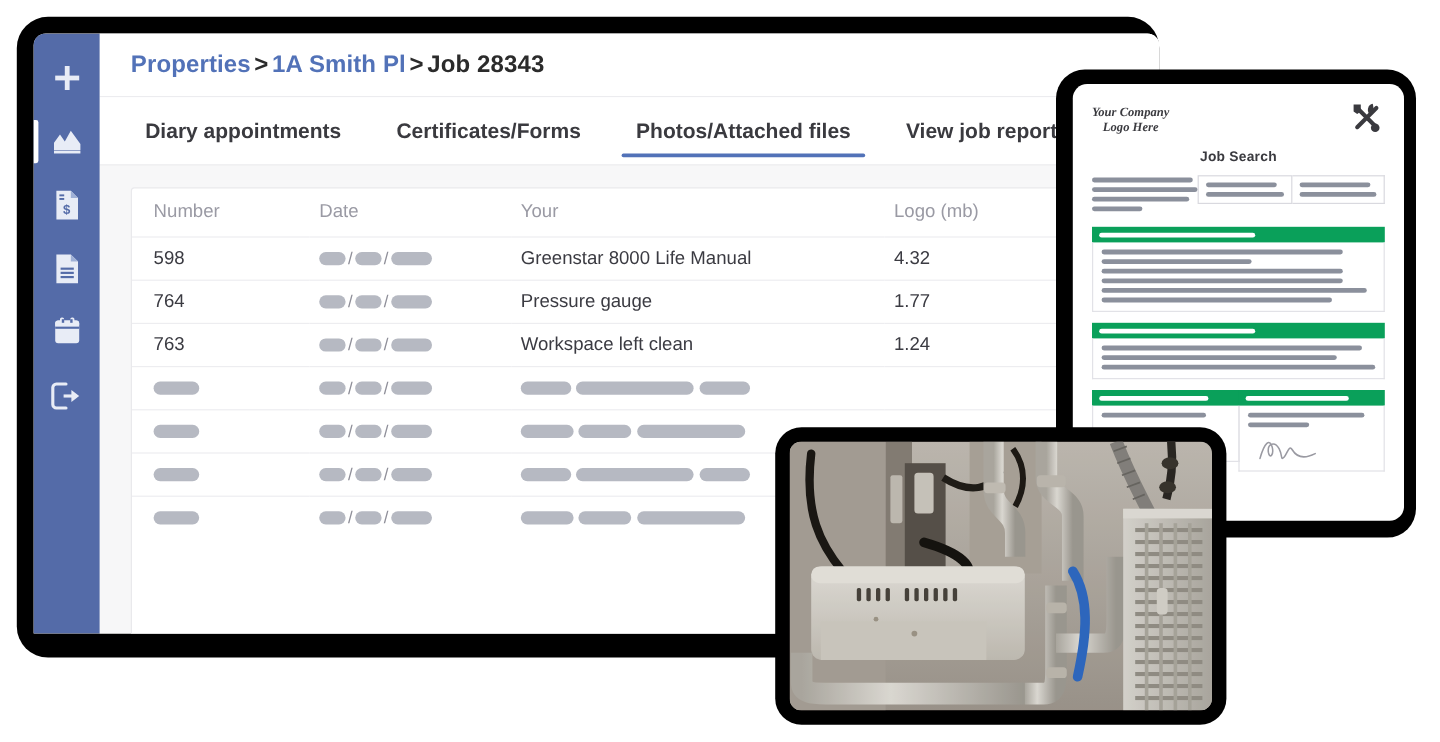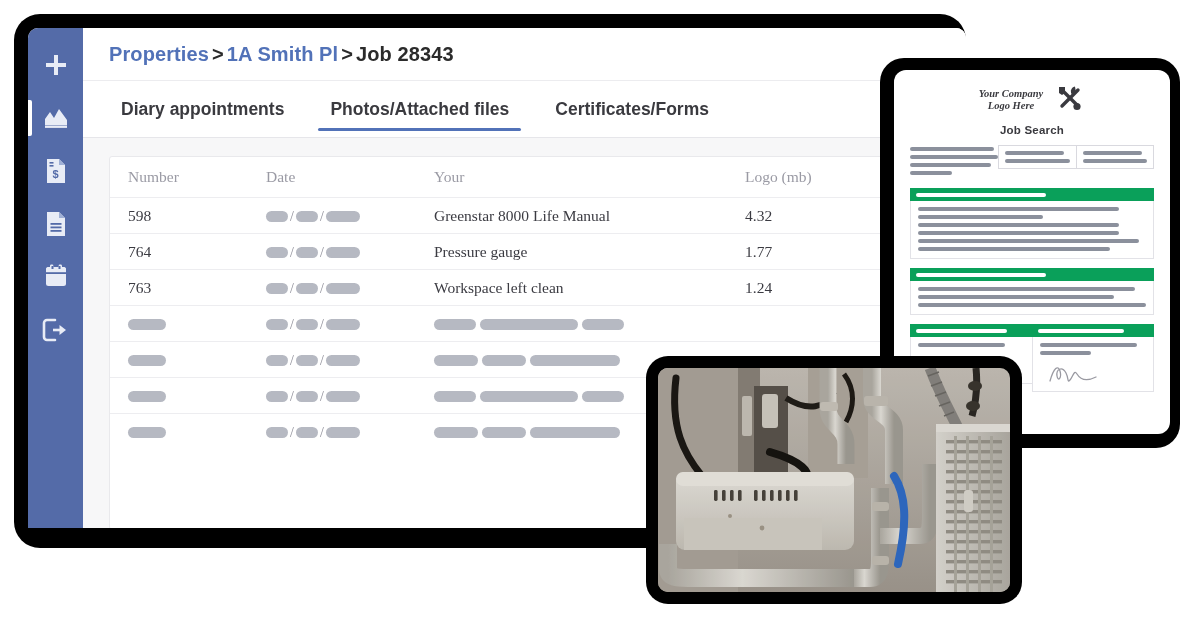--- a/index.html
+++ b/index.html
@@ -73,21 +73,21 @@
     height:50px;flex:0 0 50px;display:flex;align-items:center;padding:0 18px;
     border-bottom:1px solid #ededf0;
   }
   .search-ico{margin-right:10px;display:block;}
   .search-input{
     border:0;outline:0;font-size:16.5px;color:#33333a;background:transparent;
     font-family:inherit;width:300px;
   }
   .search-input::placeholder{color:#a9a9b2;}
 
-  table{width:100%;border-collapse:collapse;table-layout:fixed;font-family:Liberation Serif, serif;}
+  table{width:100%;border-collapse:collapse;table-layout:fixed;}
   th,td{text-align:left;padding:0 8px;}
   thead th{
     font-size:15.5px;font-weight:normal;color:#9a9aa4;height:40px;
     border-bottom:1px solid #ededf0;vertical-align:middle;
   }
   tbody td{
     font-size:15.5px;color:#3b3b42;height:35px;border-bottom:1px solid #ededf0;
     vertical-align:middle;white-space:nowrap;overflow:hidden;
   }
   tbody tr:last-child td{border-bottom:0;}
@@ -104,21 +104,21 @@
   
   .rep-shadow{
     position:absolute;left:880px;top:58px;width:300px;height:390px;
     background:#000000;border-radius:24px;
   }
   .rep-window{
     position:absolute;left:894px;top:70px;width:276px;height:364px;
     background:#ffffff;border-radius:12px;overflow:hidden;padding:14px 16px 0 16px;
     box-sizing:border-box;
   }
-  .rep-head{display:flex;align-items:center;justify-content:center;gap:12px;}
+  .rep-head{display:flex;align-items:center;justify-content:space-between;gap:12px;}
   .rep-logo{
     font-family:"Liberation Serif","DejaVu Serif",serif;font-style:italic;
     font-size:10.5px;line-height:12px;color:#3a3a3f;text-align:center;font-weight:bold;
   }
   .rep-title{
     text-align:center;font-size:11.5px;font-weight:bold;color:#3a3a3f;margin-top:8px;
     letter-spacing:.2px;
   }
   .rep-meta{display:flex;margin-top:9px;align-items:flex-start;}
   .rep-meta-left{width:88px;flex:0 0 88px;padding-top:2px;}
@@ -238,26 +238,30 @@
         <div class="crumb">
           <span class="lnk">Properties</span><span class="sep">&gt;</span><span class="lnk">1A Smith Pl</span><span class="sep">&gt;</span><span class="cur">Job 28343</span>
         </div>
       </div>
 
       <div class="tabbar">
         <div class="tab">
           <span>Diary appointments</span>
 
         </div>
+        <div class="tab">
+          <span>Certificates/Forms</span>
+
+        </div>
         <div class="tab active">
           <span>Photos/Attached files</span>
           <span class="ul"></span>
         </div>
         <div class="tab">
-          <span>Certificates/Forms</span>
+          <span>View job report</span>
 
         </div>
       </div>
 
       <div class="panelwrap">
         <div class="card">
 
 
           <table>
             <thead>

